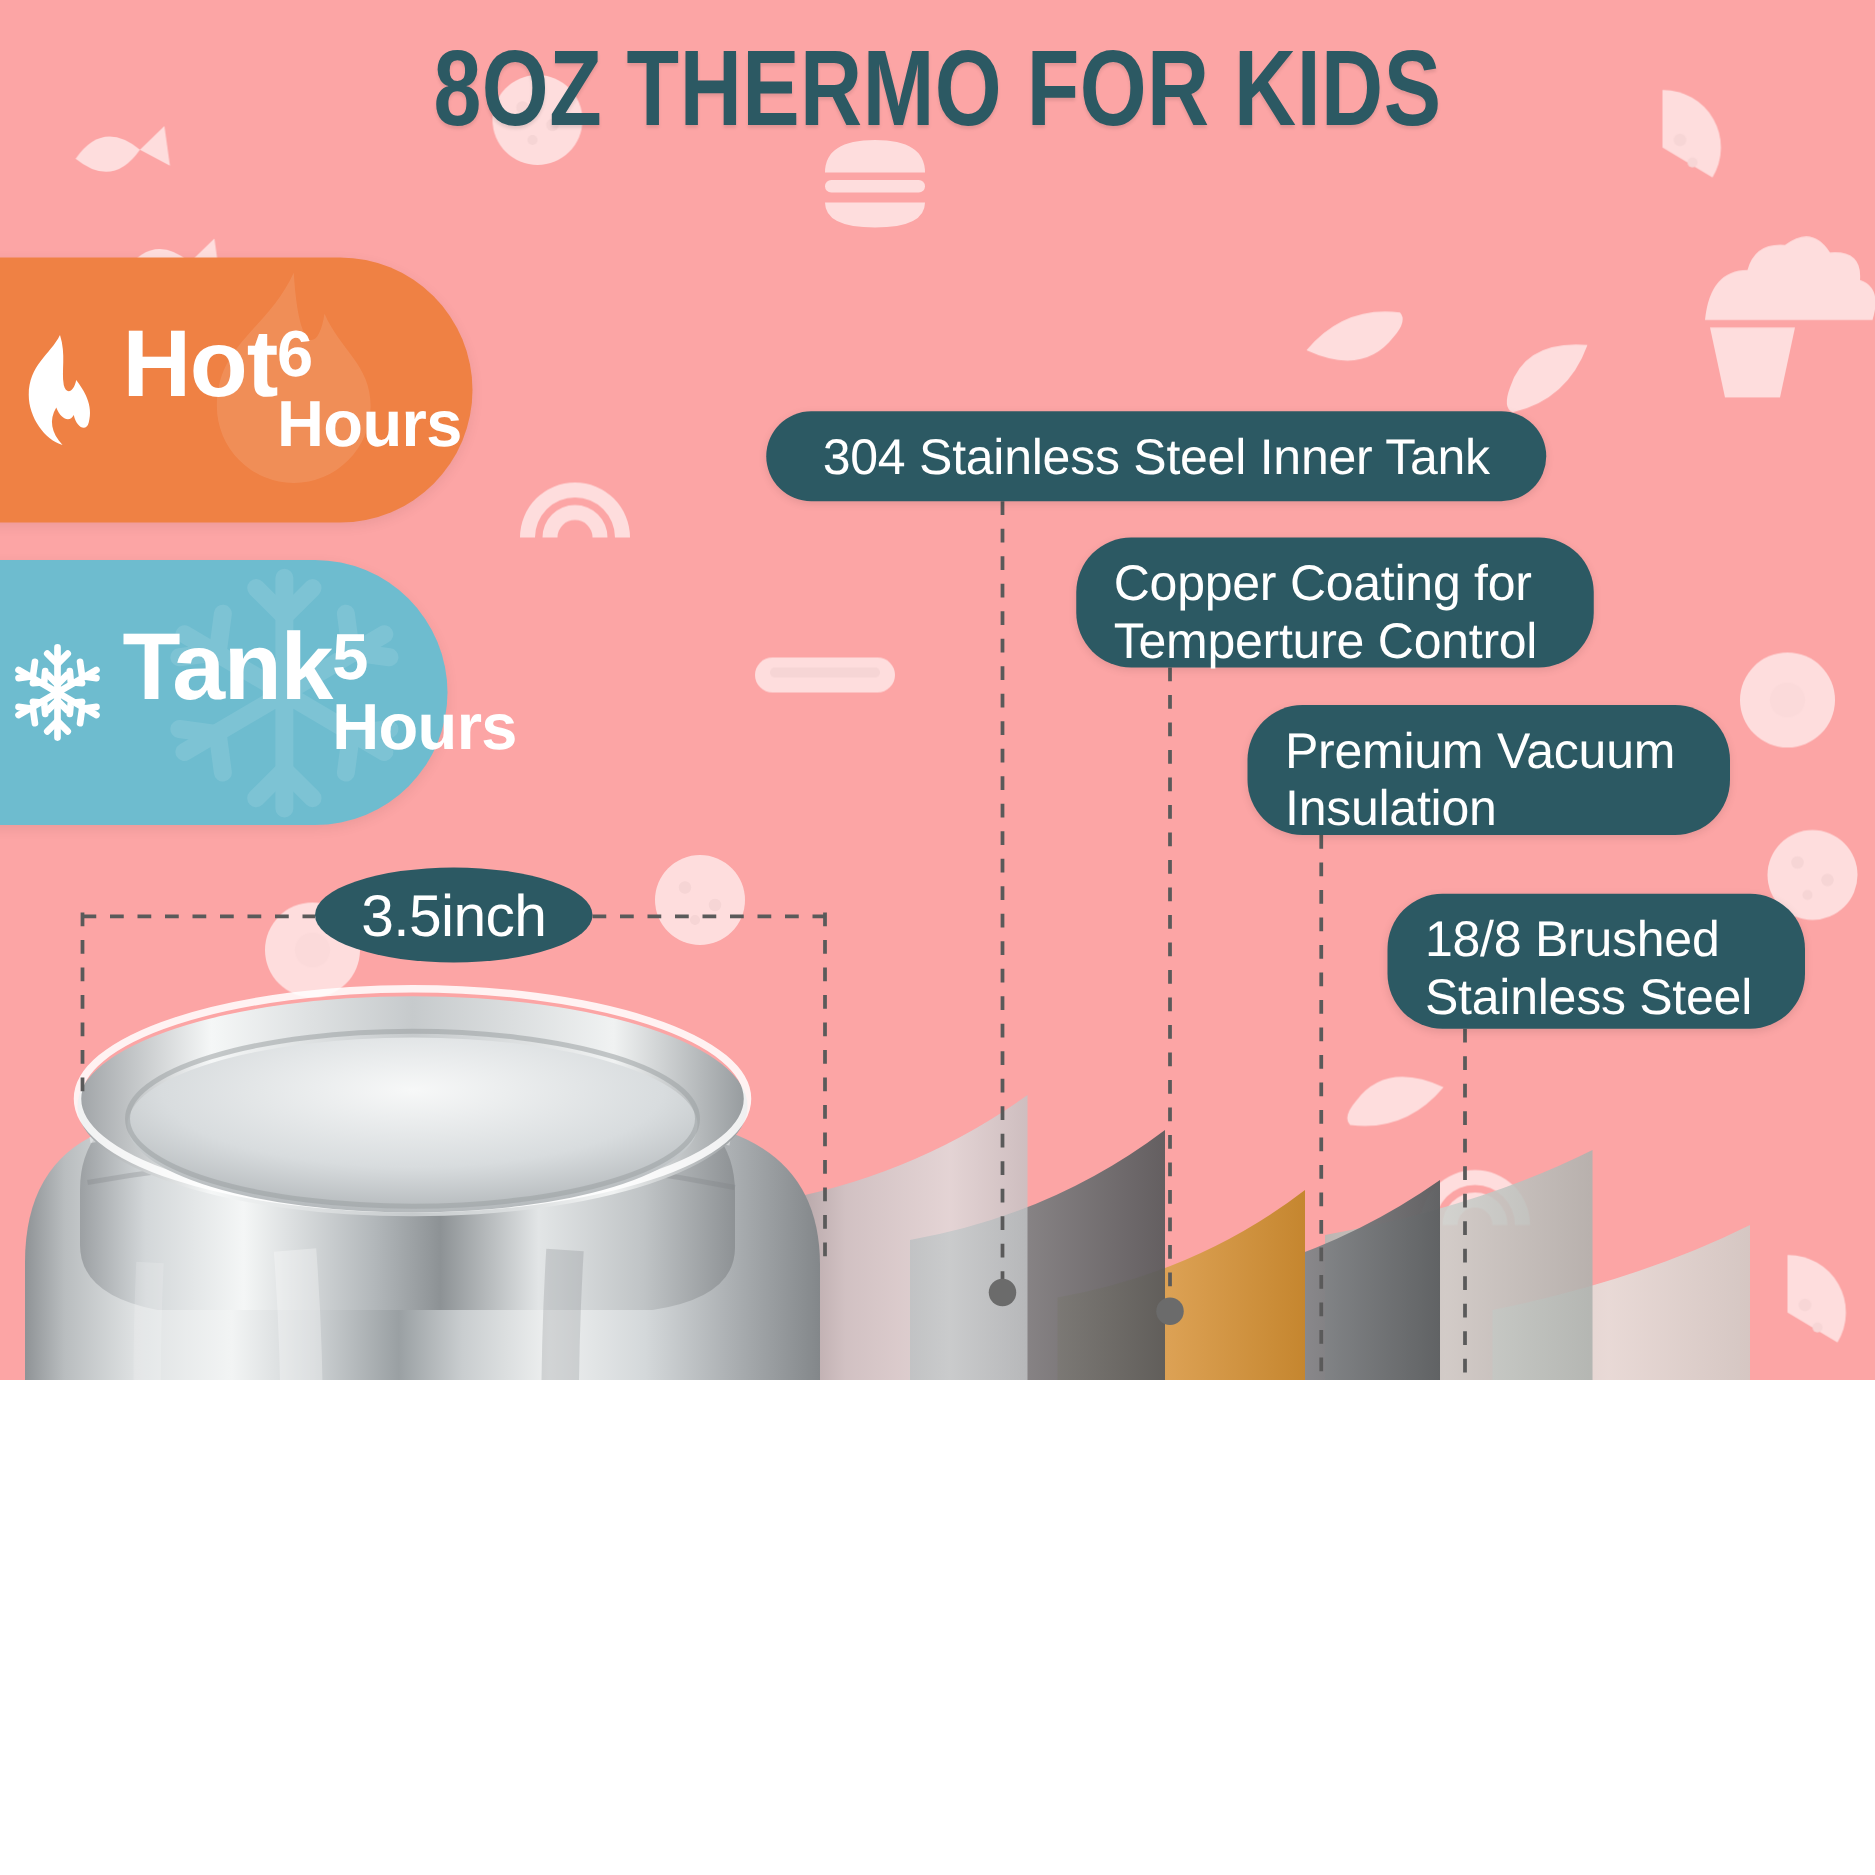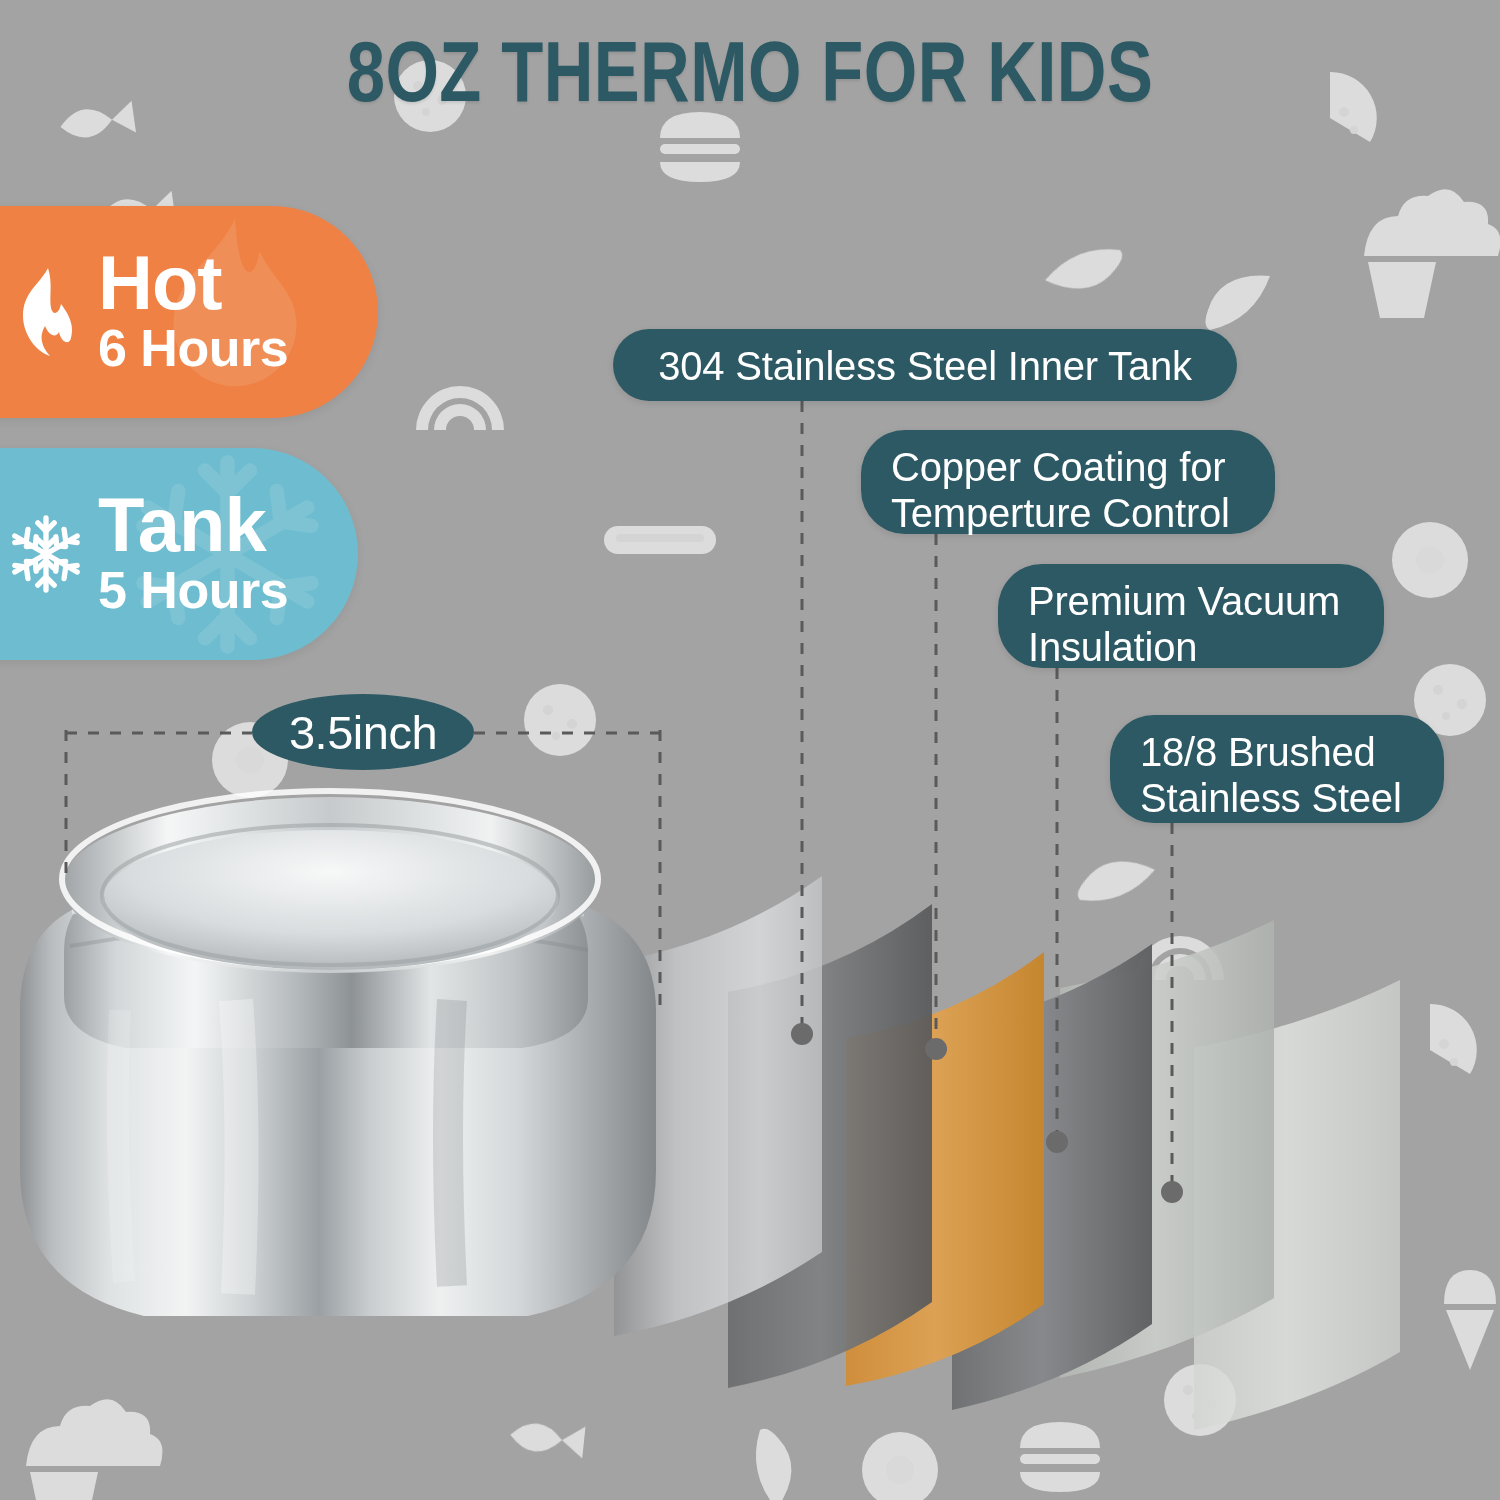--- a/index.html
+++ b/index.html
@@ -8,22 +8,22 @@
     width: 1500px;
     height: 1500px;
     overflow: hidden;
     background: #ffffff;
     font-family: "Liberation Sans", sans-serif;
   }
 
   #stage {
     position: relative;
     width: 1500px;
-    height: 1500px;
-    background: #a3a3a3;
+    height: 1104px;
+    background: #fca5a5;
     overflow: hidden;
   }
 
   
   #bg-pattern {
     position: absolute;
     inset: 0;
     z-index: 0;
     pointer-events: none;
   }
@@ -66,21 +66,21 @@
     flex: 0 0 96px;
     margin-left: 18px;
     display: flex;
     align-items: center;
     justify-content: center;
   }
   .badge-icon svg { display: block; }
 
   .badge-text {
     display: flex;
-    flex-direction: column;
+    flex-direction: row;
     justify-content: center;
     padding-left: 4px;
     color: #ffffff;
   }
   .badge-title {
     font-size: 76px;
     font-weight: 700;
     line-height: 0.96;
     letter-spacing: -1px;
   }

